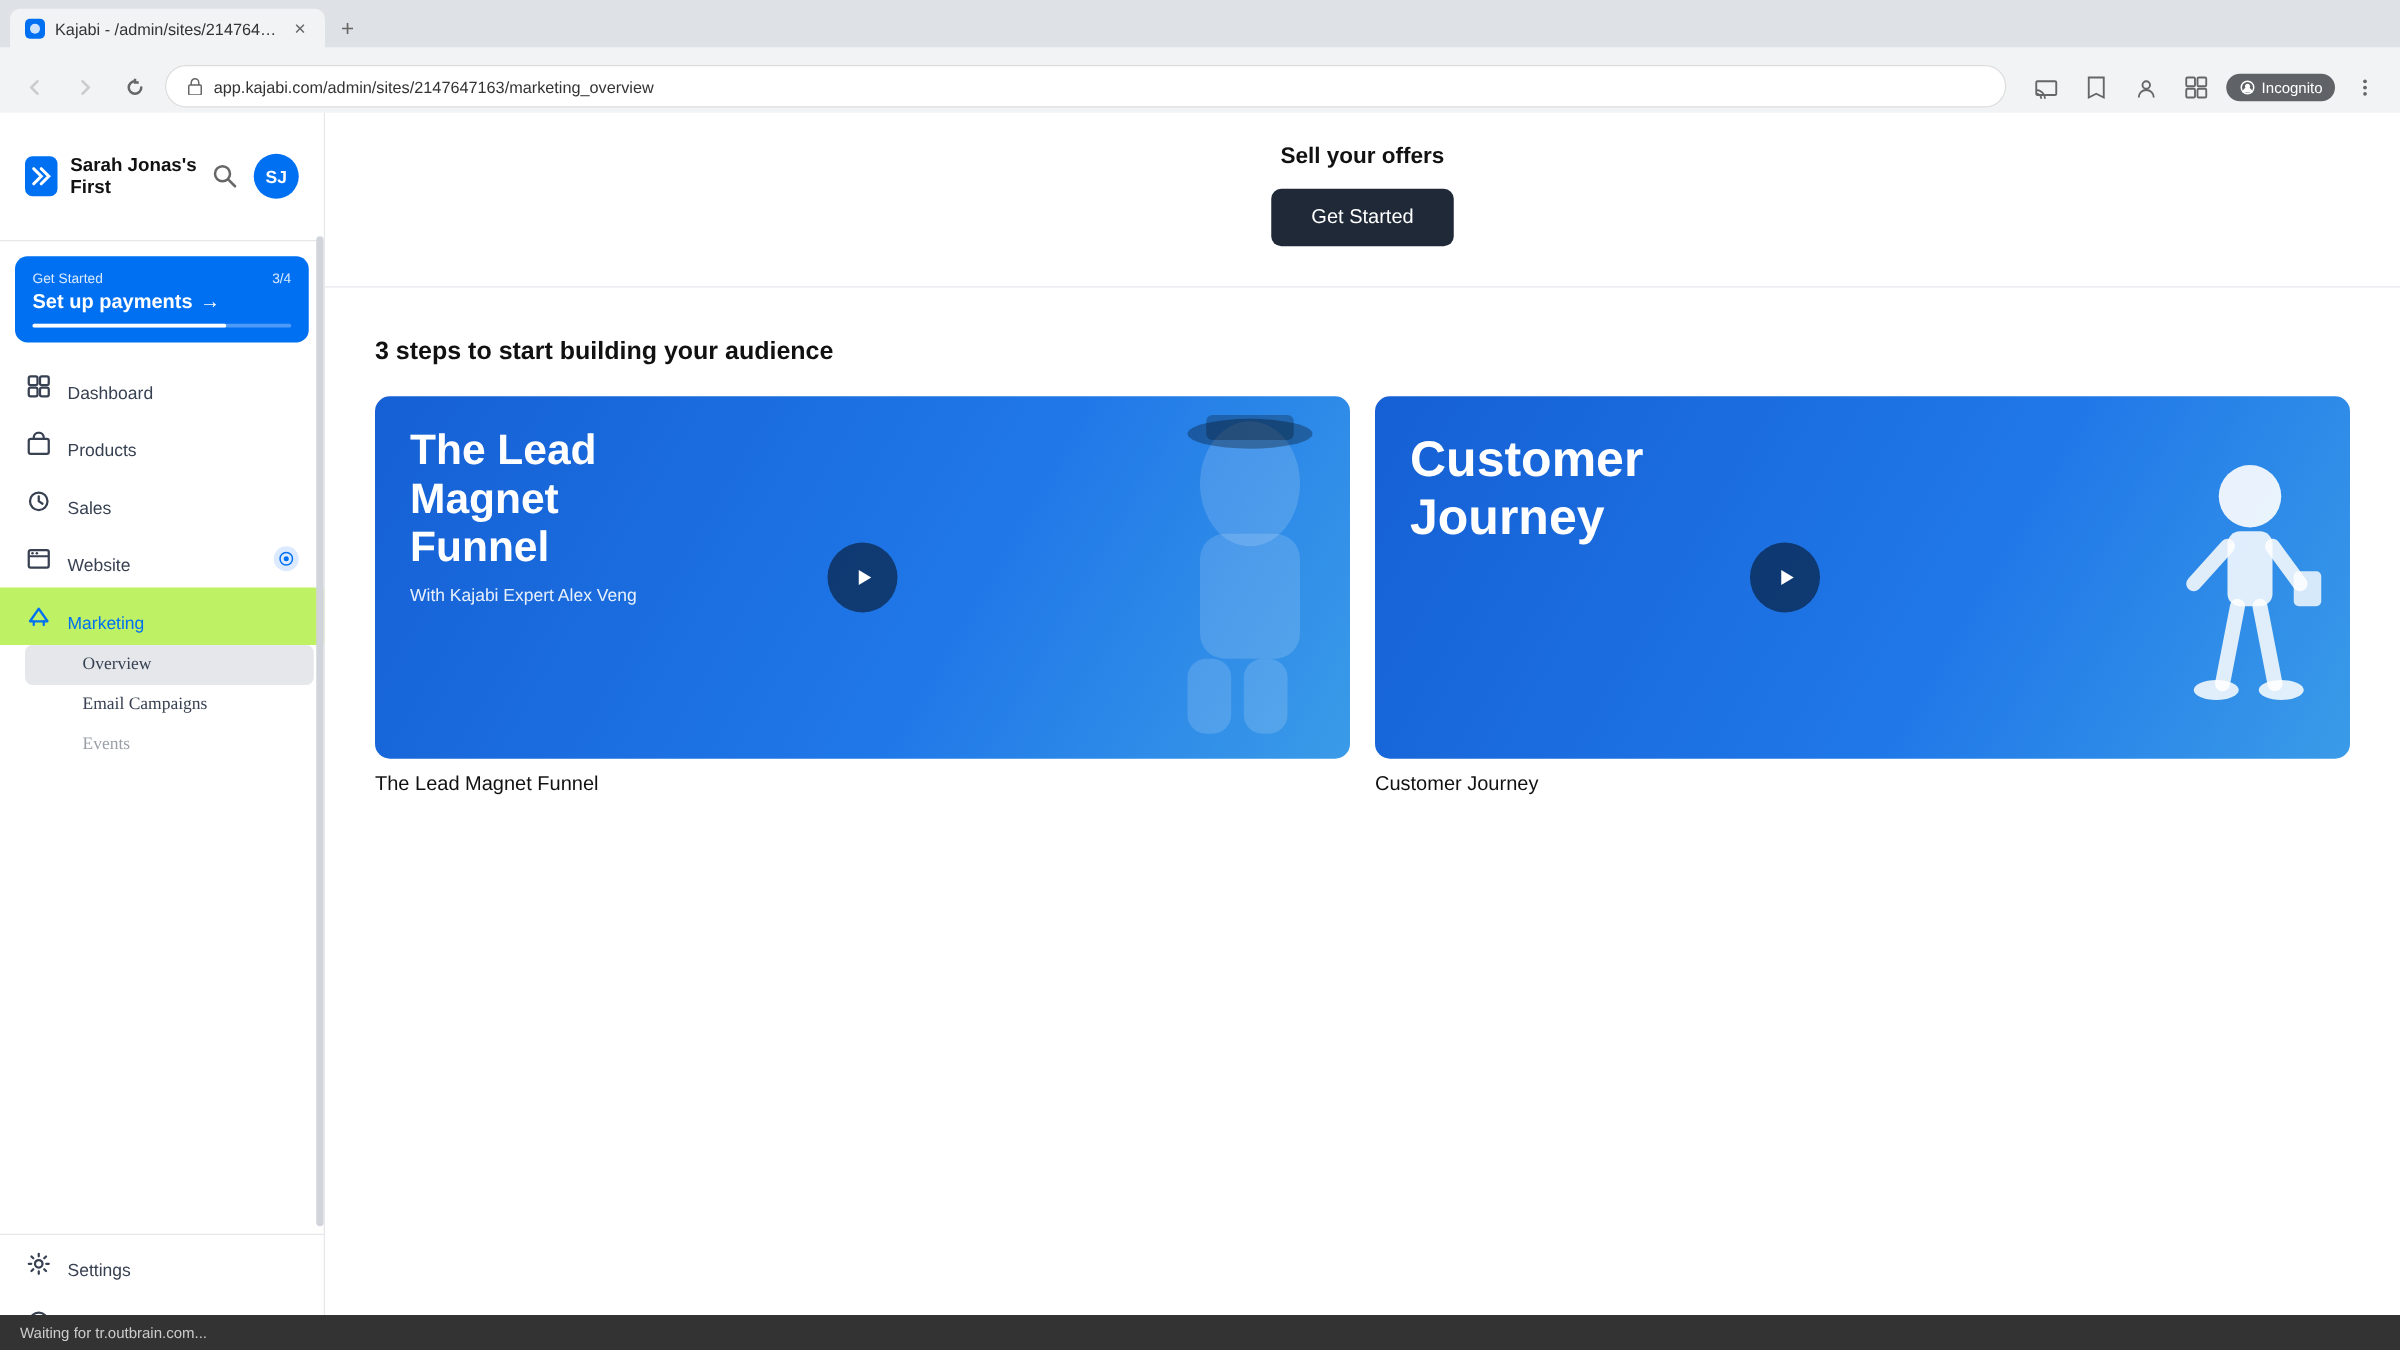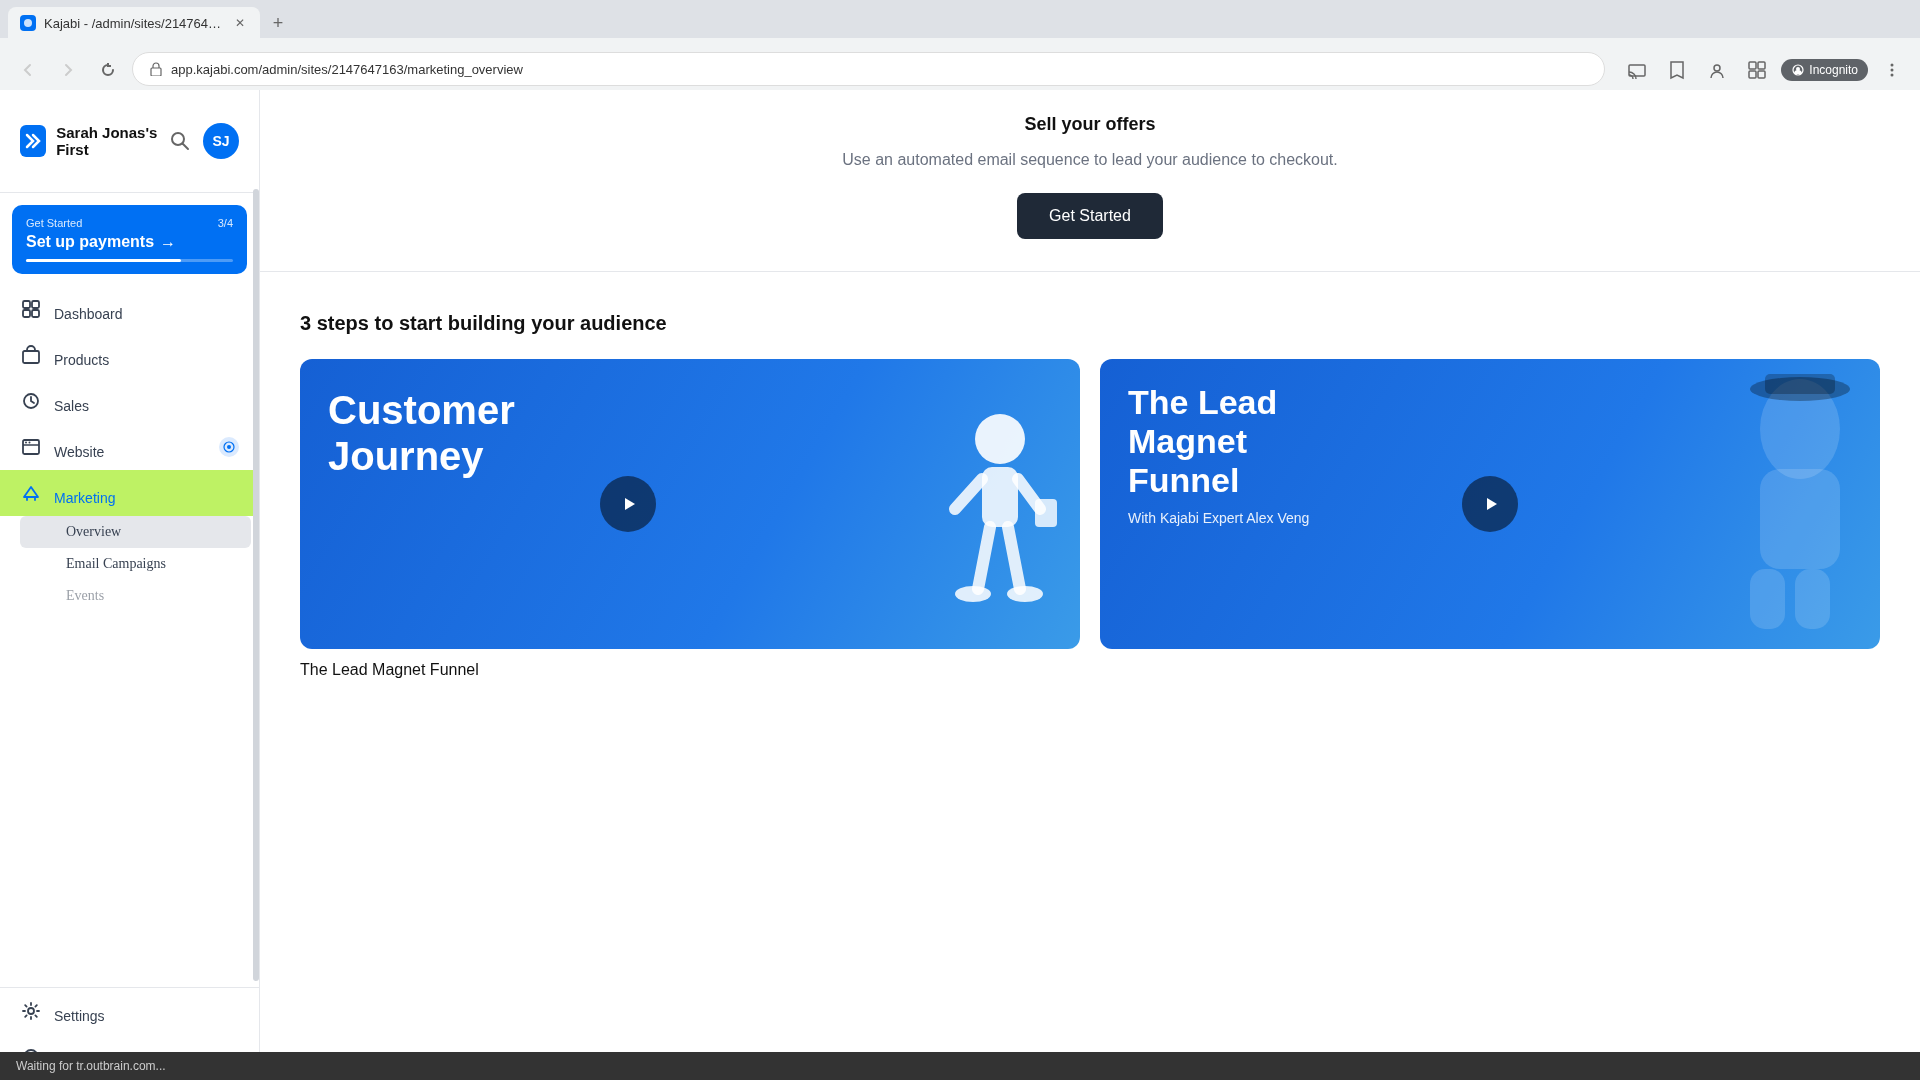--- a/index.html
+++ b/index.html
@@ -330,65 +330,27 @@
 
     <div class="scroll-indicator">
       <div class="scroll-thumb"></div>
     </div>
   </div>
 
   <div class="main">
 
     <div class="top-section">
       <div style="font-size:18px;font-weight:700;color:#111;margin-bottom:16px;">Sell your offers</div>
-      <div class="top-section-desc">Use an automated email sequence to lead your audience to checkout.</div>
       <button class="get-started-btn">Get Started</button>
     </div>
 
     <div class="steps-section">
       <h2 class="steps-title">3 steps to start building your audience</h2>
 
       <div class="video-cards">
-
-        <div class="video-card card-journey" style="background: linear-gradient(120deg, #1560d4 0%, #2078e8 60%, #3a9be8 100%);">
-          <div class="video-card-inner">
-            <div class="video-card-text" style="padding:28px;">
-              <div class="video-card-title" style="font-size:40px;font-weight:800;color:white;line-height:1.15;">Customer<br>Journey</div>
-            </div>
-
-            <div class="play-btn" style="position:absolute;top:50%;left:42%;transform:translate(-50%,-50%);">
-              <svg width="22" height="22" viewBox="0 0 22 22">
-                  <polygon points="8,5 18,11 8,17" fill="white"></polygon>
-                </svg>
-            </div>
-
-            <div style="position:absolute;right:20px;bottom:0;width:220px;height:270px;">
-              <svg width="220" height="270" viewBox="0 0 220 270">
-
-                <circle cx="160" cy="60" r="25" fill="white" opacity="0.9"></circle>
-
-                <rect x="142" y="88" width="36" height="60" rx="10" fill="white" opacity="0.85"></rect>
-
-                <line x1="142" y1="100" x2="115" y2="130" stroke="white" stroke-width="12" stroke-linecap="round" opacity="0.85"></line>
-
-                <line x1="178" y1="100" x2="200" y2="130" stroke="white" stroke-width="12" stroke-linecap="round" opacity="0.85"></line>
-
-                <rect x="195" y="120" width="22" height="28" rx="4" fill="white" opacity="0.8"></rect>
-
-                <line x1="150" y1="148" x2="138" y2="210" stroke="white" stroke-width="12" stroke-linecap="round" opacity="0.85"></line>
-
-                <line x1="168" y1="148" x2="180" y2="210" stroke="white" stroke-width="12" stroke-linecap="round" opacity="0.85"></line>
-
-                <ellipse cx="133" cy="215" rx="18" ry="8" fill="white" opacity="0.85"></ellipse>
-
-                <ellipse cx="185" cy="215" rx="18" ry="8" fill="white" opacity="0.85"></ellipse>
-              </svg>
-            </div>
-          </div>
-        </div>
 
         <div class="video-card card-lead" style="background: linear-gradient(120deg, #1560d4 0%, #2078e8 60%, #3a9be8 100%);">
           <div class="video-card-inner">
             <div class="video-card-text">
               <div class="video-card-title" style="font-size:34px;font-weight:800;color:white;line-height:1.15;">The Lead<br>Magnet<br>Funnel</div>
               <div class="video-card-subtitle" style="margin-top:10px;font-size:14px;color:rgba(255,255,255,0.9);">With Kajabi Expert Alex Veng</div>
             </div>
 
             <div class="play-btn" style="left:auto;right:auto;bottom:auto;position:absolute;top:50%;left:50%;transform:translate(-50%,-50%);">
               <svg width="22" height="22" viewBox="0 0 22 22">
@@ -404,24 +366,62 @@
                 <rect x="100" y="110" width="80" height="100" rx="20" fill="rgba(255,255,255,0.15)"></rect>
                 <rect x="90" y="210" width="35" height="60" rx="15" fill="rgba(255,255,255,0.15)"></rect>
                 <rect x="135" y="210" width="35" height="60" rx="15" fill="rgba(255,255,255,0.15)"></rect>
 
                 <ellipse cx="140" cy="30" rx="50" ry="12" fill="rgba(0,0,0,0.3)"></ellipse>
                 <rect x="105" y="15" width="70" height="20" rx="5" fill="rgba(0,0,0,0.25)"></rect>
               </svg>
             </div>
           </div>
         </div>
+
+        <div class="video-card card-journey" style="background: linear-gradient(120deg, #1560d4 0%, #2078e8 60%, #3a9be8 100%);">
+          <div class="video-card-inner">
+            <div class="video-card-text" style="padding:28px;">
+              <div class="video-card-title" style="font-size:40px;font-weight:800;color:white;line-height:1.15;">Customer<br>Journey</div>
+            </div>
+
+            <div class="play-btn" style="position:absolute;top:50%;left:42%;transform:translate(-50%,-50%);">
+              <svg width="22" height="22" viewBox="0 0 22 22">
+                  <polygon points="8,5 18,11 8,17" fill="white"></polygon>
+                </svg>
+            </div>
+
+            <div style="position:absolute;right:20px;bottom:0;width:220px;height:270px;">
+              <svg width="220" height="270" viewBox="0 0 220 270">
+
+                <circle cx="160" cy="60" r="25" fill="white" opacity="0.9"></circle>
+
+                <rect x="142" y="88" width="36" height="60" rx="10" fill="white" opacity="0.85"></rect>
+
+                <line x1="142" y1="100" x2="115" y2="130" stroke="white" stroke-width="12" stroke-linecap="round" opacity="0.85"></line>
+
+                <line x1="178" y1="100" x2="200" y2="130" stroke="white" stroke-width="12" stroke-linecap="round" opacity="0.85"></line>
+
+                <rect x="195" y="120" width="22" height="28" rx="4" fill="white" opacity="0.8"></rect>
+
+                <line x1="150" y1="148" x2="138" y2="210" stroke="white" stroke-width="12" stroke-linecap="round" opacity="0.85"></line>
+
+                <line x1="168" y1="148" x2="180" y2="210" stroke="white" stroke-width="12" stroke-linecap="round" opacity="0.85"></line>
+
+                <ellipse cx="133" cy="215" rx="18" ry="8" fill="white" opacity="0.85"></ellipse>
+
+                <ellipse cx="185" cy="215" rx="18" ry="8" fill="white" opacity="0.85"></ellipse>
+              </svg>
+            </div>
+          </div>
+        </div>
       </div>
 
       <div class="video-titles">
         <div class="video-title-text">The Lead Magnet Funnel</div>
+        <div class="video-title-text">Customer Journey</div>
       </div>
     </div>
 
   </div>
 </div>
 
 <div class="status-bar">
   <span>Waiting for tr.outbrain.com...</span>
 </div>
 

